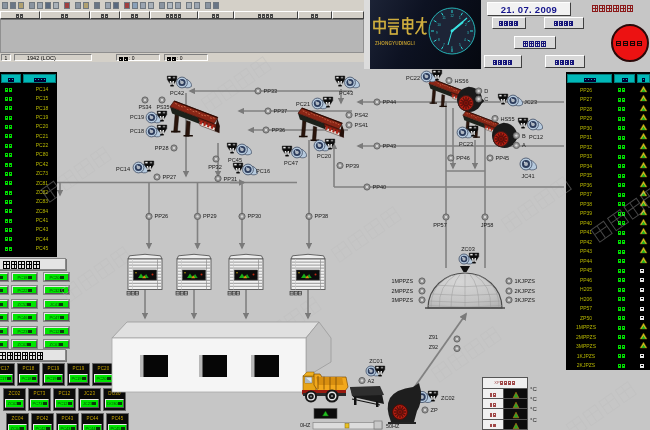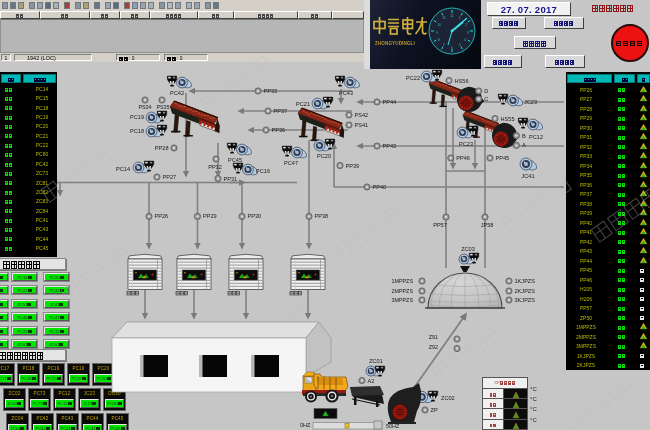--- a/index.html
+++ b/index.html
@@ -91,21 +91,21 @@
 </g>
 <g stroke="#3ae2e2">
 <path d="M0 0 L11 -9" stroke-width="2"></path>
 <path d="M0 0 L15 -13" stroke-width="1.2"></path>
 <path d="M0 0 L-4 14" stroke-width="1"></path>
 </g>
 <circle r="1.4" fill="#3ae2e2"></circle>
 </g>
 </svg>
   </div>
-<div class="a out" style="left:487px;top:2px;width:84px;height:14px;background:#f2f2f2;font-size:9.5px;font-weight:bold;color:#15158c;text-align:center;line-height:13px;letter-spacing:0.3px">27. 07. 2017</div>
+<div class="a out" style="left:487px;top:2px;width:84px;height:14px;background:#f2f2f2;font-size:9.5px;font-weight:bold;color:#15158c;text-align:center;line-height:13px;letter-spacing:0.3px">21. 07. 2009</div>
 <div class="a" style="left:578px;top:2px;width:70px;height:14px;text-align:center;line-height:12px;color:#8c1a1a"><i class="z " style="width:6px;height:7px;margin-right:1px"></i><i class="z " style="width:6px;height:7px;margin-right:1px"></i><i class="z " style="width:6px;height:7px;margin-right:1px"></i><i class="z " style="width:6px;height:7px;margin-right:1px"></i><i class="z " style="width:6px;height:7px;margin-right:1px"></i><i class="z " style="width:6px;height:7px;margin-right:1px"></i></div>
 <div class="a out" style="left:492px;top:17px;width:34px;height:12px;background:#d8d8d8;text-align:center;line-height:10px;color:#16167a"><i class="z " style="width:4px;height:5px;margin-right:1px"></i><i class="z " style="width:4px;height:5px;margin-right:1px"></i><i class="z " style="width:4px;height:5px;margin-right:1px"></i><i class="z " style="width:4px;height:5px;margin-right:1px"></i></div>
 <div class="a out" style="left:544px;top:17px;width:40px;height:12px;background:#d8d8d8;text-align:center;line-height:10px;color:#16167a"><i class="z " style="width:4px;height:5px;margin-right:1px"></i><i class="z " style="width:4px;height:5px;margin-right:1px"></i><i class="z " style="width:4px;height:5px;margin-right:1px"></i><i class="z " style="width:4px;height:5px;margin-right:1px"></i></div>
 <div class="a out" style="left:514px;top:36px;width:42px;height:13px;background:#d8d8d8;text-align:center;line-height:11px;color:#16167a"><i class="z " style="width:5px;height:6px;margin-right:1px"></i><i class="z " style="width:5px;height:6px;margin-right:1px"></i><i class="z " style="width:5px;height:6px;margin-right:1px"></i><i class="z " style="width:5px;height:6px;margin-right:1px"></i></div>
 <div class="a out" style="left:484px;top:55px;width:38px;height:13px;background:#d8d8d8;text-align:center;line-height:11px;color:#16167a"><i class="z " style="width:4px;height:5px;margin-right:1px"></i><i class="z " style="width:4px;height:5px;margin-right:1px"></i><i class="z " style="width:4px;height:5px;margin-right:1px"></i><i class="z " style="width:4px;height:5px;margin-right:1px"></i></div>
 <div class="a out" style="left:545px;top:55px;width:40px;height:13px;background:#d8d8d8;text-align:center;line-height:11px;color:#16167a"><i class="z " style="width:4px;height:5px;margin-right:1px"></i><i class="z " style="width:4px;height:5px;margin-right:1px"></i><i class="z " style="width:4px;height:5px;margin-right:1px"></i><i class="z " style="width:4px;height:5px;margin-right:1px"></i></div>
 <div class="a" style="left:611px;top:24px;width:38px;height:38px;border-radius:50%;
 background:#ec1212;border:2.5px solid #2a0a0a;
 text-align:center;line-height:33px;color:#1c0404"><i class="z z2" style="width:5px;height:5px;margin-right:2px"></i><i class="z z2" style="width:5px;height:5px;margin-right:2px"></i><i class="z z2" style="width:5px;height:5px;margin-right:2px"></i><i class="z z2" style="width:5px;height:5px;margin-right:2px"></i></div>
 <div class="a" style="left:0;top:72px;width:57px;height:185px;background:#000"></div>

